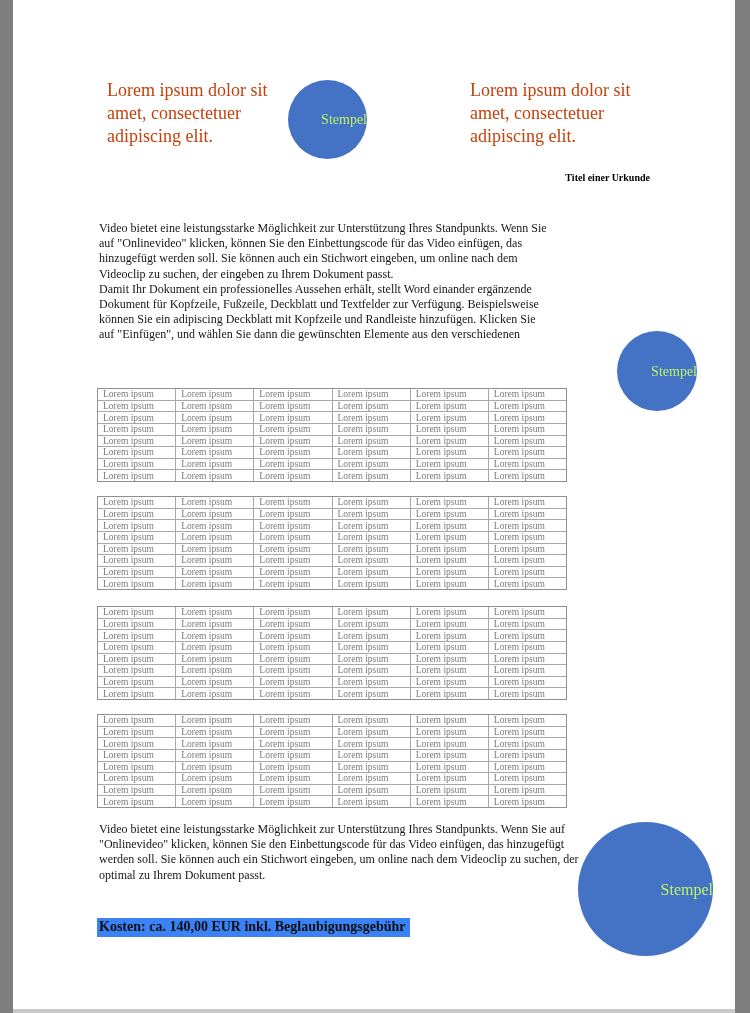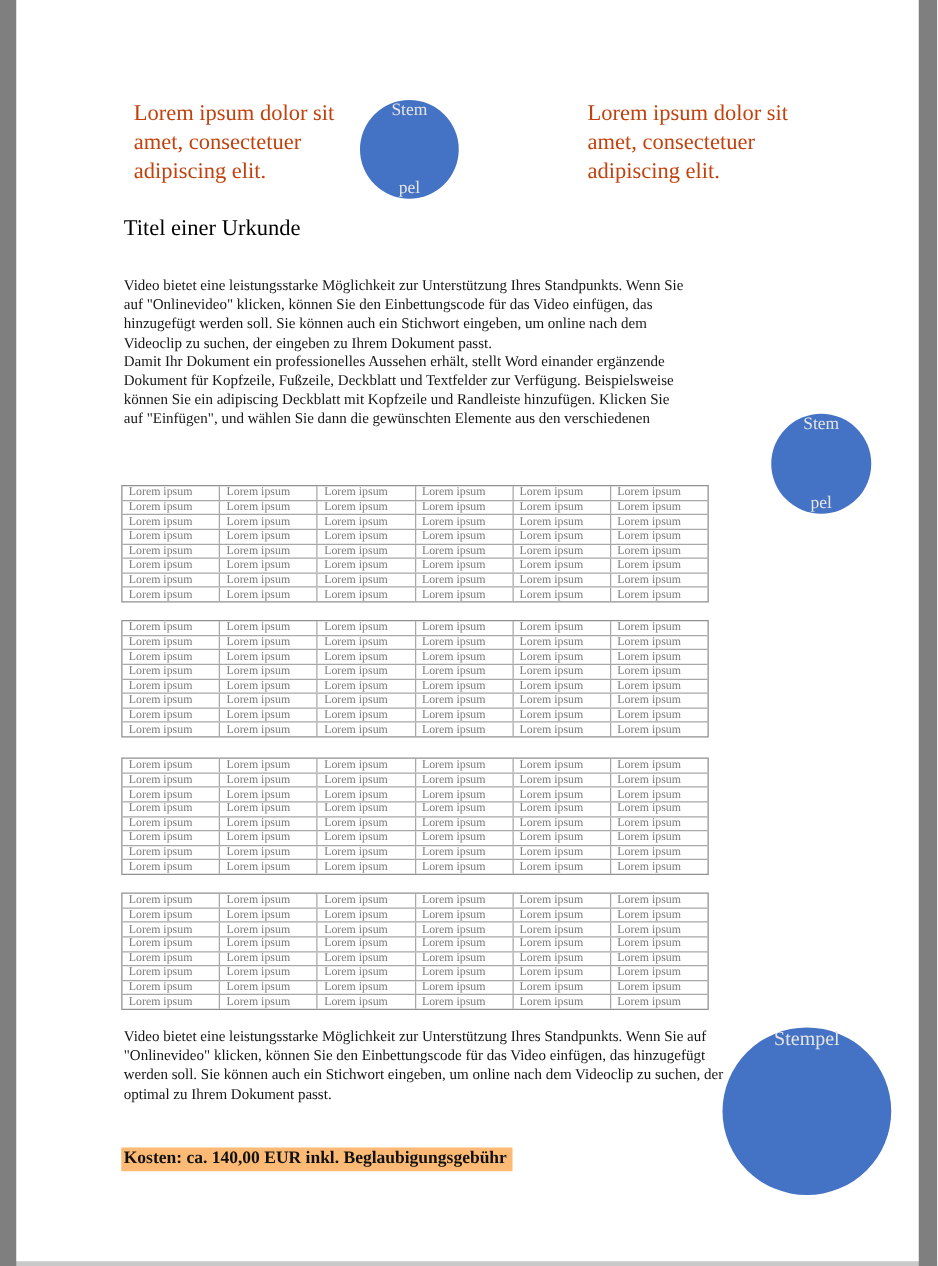--- a/index.html
+++ b/index.html
@@ -13,31 +13,31 @@
   .page-bottom-edge { position:absolute; left:0; bottom:0; width:100%; height:4px; background:#c9c9c9; z-index:40; }
 
   .header-text {
     position:absolute; top:79px; width:188px;
     font-size:18px; line-height:23px; color:#c2410c;
   }
   .header-left  { left:107px; }
   .header-right { left:470px; }
 
   .stamp {
-    position:absolute; border-radius:50%; color:#e5e5e5;
-    display:flex; flex-direction:column; align-items:center; justify-content:space-between;
+    position:absolute; border-radius:50%; color:#bef264;
+    display:flex; flex-direction:row; align-items:center; justify-content:flex-end;
     text-align:center; z-index:30;
   }
   .stamp-top    { left:288px; top:80px;  width:79px;  height:79px;  font-size:14px; line-height:17px; }
   .stamp-middle { left:617px; top:331px; width:80px;  height:80px;  font-size:14px; line-height:17px; }
   .stamp-bottom { left:578px; top:822px; width:135px; height:134px; font-size:16px; line-height:19px; }
 
   .doc-title {
-    position:absolute; left:99px; top:172px; width:551px; text-align:left;
-    font-weight:normal; font-size:18px; color:#000000;
+    position:absolute; left:99px; top:172px; width:551px; text-align:right;
+    font-weight:bold; font-size:10px; color:#000000;
   }
 
   .body-block, .footer-block {
     position:absolute; left:99px; font-size:12px; line-height:15.2px;
     color:#161616; white-space:nowrap; z-index:10;
   }
   .body-block   { top:221px; }
   .footer-block { top:822px; }
 
   .lorem-table {
@@ -361,19 +361,19 @@
       <div class="line">pel</div>
     </div>
 
   <div class="footer-block">
       <div class="line">Video bietet eine leistungsstarke Möglichkeit zur Unterstützung Ihres Standpunkts. Wenn Sie auf</div>
       <div class="line">"Onlinevideo" klicken, können Sie den Einbettungscode für das Video einfügen, das hinzugefügt</div>
       <div class="line">werden soll. Sie können auch ein Stichwort eingeben, um online nach dem Videoclip zu suchen, der</div>
       <div class="line">optimal zu Ihrem Dokument passt.</div>
     </div>
 
-  <div class="cost-note" style="background: #fdba74;">Kosten: ca. 140,00 EUR inkl. Beglaubigungsgebühr</div>
+  <div class="cost-note" style="background: #3b82f6;">Kosten: ca. 140,00 EUR inkl. Beglaubigungsgebühr</div>
 
   <div class="stamp stamp-bottom" style="background: rgb(68, 114, 196);">
       <div class="line">Stempel</div>
     </div>
 
 </div>
 
 </body></html>

